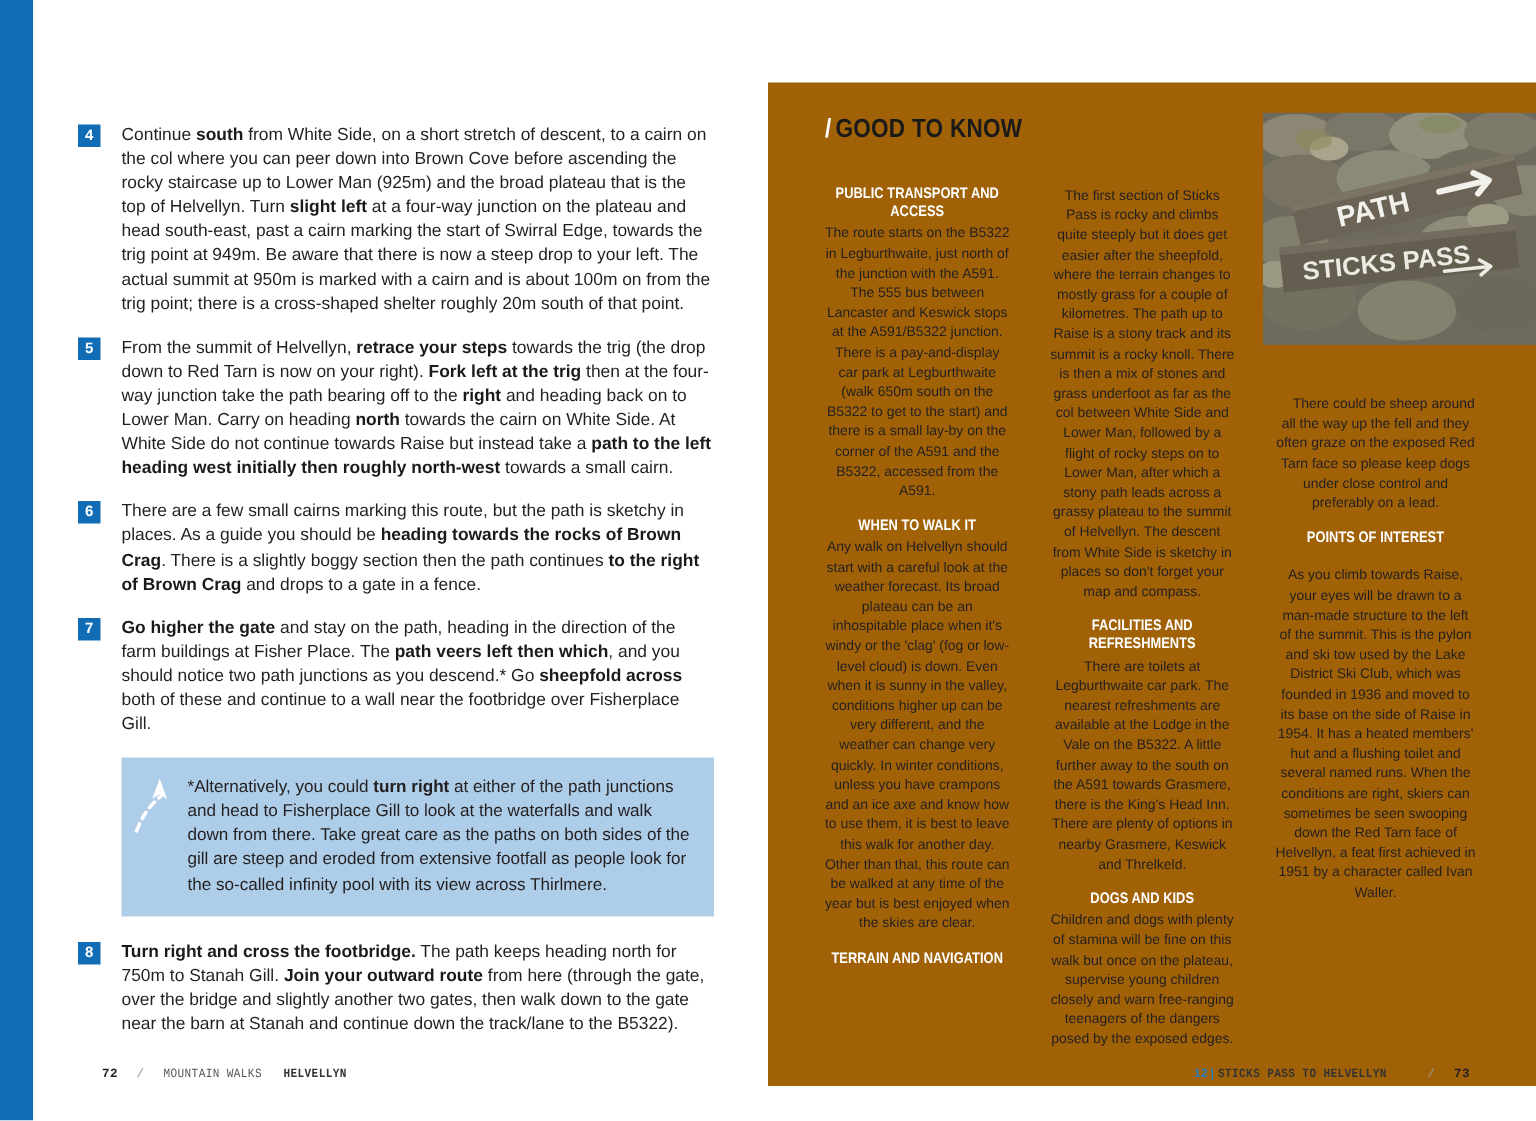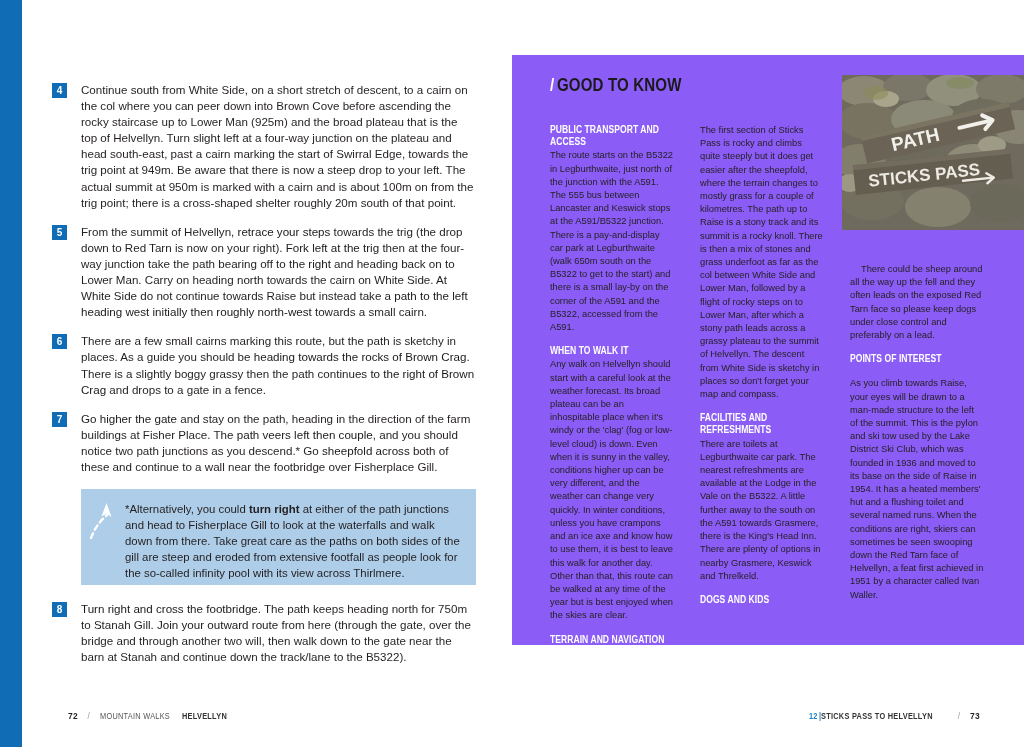--- a/index.html
+++ b/index.html
@@ -59,29 +59,29 @@
     top: 1px;
     width: 15px;
     height: 15px;
     background: #0f6cb5;
     color: #ffffff;
     font-size: 10px;
     font-weight: bold;
     line-height: 15px;
     text-align: center;
   }
-  .step b { font-weight: normal; color: #1a1a1a; }
+  .step b { font-weight: bold; color: #1a1a1a; }
 
   
   .callout {
     position: relative;
     margin: 14px 0 16px 29px;
     width: 395px;
     background: #aecde8;
-    padding: 12px 14px 3px 44px;
+    padding: 12px 14px 13px 44px;
     box-sizing: border-box;
     font-size: 11.4px;
     line-height: 16.1px;
     color: #231f20;
   }
   .callout b { font-weight: bold; }
   .callout-arrow {
     position: absolute;
     left: 8px;
     top: 9px;
@@ -94,22 +94,23 @@
     position: absolute;
     left: 512px; top: 0;
     width: 512px; height: 747px;
   }
 
   #info-panel {
     position: absolute;
     left: 0px;
     top: 55px;
     width: 512px;
-    height: 590px;
-    background: #8b5cf6;
+    height: 669px;
+    background: #a16207;
+    text-align: center;
   }
 
   #panel-title {
     position: absolute;
     left: 38px;
     top: 20px;
     font-size: 17.5px;
     font-weight: bold;
     letter-spacing: 0.2px;
     color: #1a1a1a;
@@ -172,21 +173,21 @@
   .indent { text-indent: 11px; }
 
   
   .footer {
     position: absolute;
     bottom: 26px;
     font-size: 8.4px;
     font-weight: bold;
     letter-spacing: 0.3px;
     color: #333333;
-    font-family: Liberation Sans, sans-serif;
+    font-family: Liberation Mono, monospace;
     white-space: nowrap;
   }
   #footer-left { left: 46px; }
   #footer-right { right: 44px; }
   .footer .pagenum { color: #231f20; font-weight: bold; }
   .footer .sep { color: #9a9a9a; font-weight: normal; margin: 0 7px; }
   .footer .light { font-weight: normal; color: #555; }
   .footer .chapnum { color: #1f7fc4; }
   .footer .thin { display: inline-block; transform: scaleX(0.88); transform-origin: left center; }
 </style>
@@ -206,41 +207,41 @@
         <span class="step-text"><span>Continue </span><b>south</b><span> from White Side, on a short stretch of descent, to a cairn on the col where you can peer down into Brown Cove before ascending the rocky staircase up to Lower Man (925m) and the broad plateau that is the top of Helvellyn. Turn </span><b>slight left</b><span> at a four-way junction on the plateau and head south-east, past a cairn marking the start of Swirral Edge, towards the trig point at 949m. Be aware that there is now a steep drop to your left. The actual summit at 950m is marked with a cairn and is about 100m on from the trig point; there is a cross-shaped shelter roughly 20m south of that point.</span></span>
       </div>
 
       <div class="step">
         <span class="step-num">5</span>
         <span class="step-text"><span>From the summit of Helvellyn, </span><b>retrace your steps</b><span> towards the trig (the drop down to Red Tarn is now on your right). </span><b>Fork left at the trig</b><span> then at the four-way junction take the path bearing off to the </span><b>right</b><span> and heading back on to Lower Man. Carry on heading </span><b>north</b><span> towards the cairn on White Side. At White Side do not continue towards Raise but instead take a </span><b>path to the left heading west initially then roughly north-west</b><span> towards a small cairn.</span></span>
       </div>
 
       <div class="step">
         <span class="step-num">6</span>
-        <span class="step-text"><span>There are a few small cairns marking this route, but the path is sketchy in places. As a guide you should be </span><b>heading towards the rocks of Brown Crag</b><span>. There is a slightly boggy grassy then the path continues </span><b>to the right of Brown Crag</b><span> and drops to a gate in a fence.</span></span>
+        <span class="step-text"><span>There are a few small cairns marking this route, but the path is sketchy in places. As a guide you should be </span><b>heading towards the rocks of Brown Crag</b><span>. There is a slightly boggy section then the path continues </span><b>to the right of Brown Crag</b><span> and drops to a gate in a fence.</span></span>
       </div>
 
       <div class="step">
         <span class="step-num">7</span>
-        <span class="step-text"><b>Go higher the gate</b><span> and stay on the path, heading in the direction of the farm buildings at Fisher Place. The </span><b>path veers left then couple</b><span>, and you should notice two path junctions as you descend.* Go </span><b>sheepfold across</b><span> both of these and continue to a wall near the footbridge over Fisherplace Gill.</span></span>
+        <span class="step-text"><b>Go higher the gate</b><span> and stay on the path, heading in the direction of the farm buildings at Fisher Place. The </span><b>path veers left then which</b><span>, and you should notice two path junctions as you descend.* Go </span><b>sheepfold across</b><span> both of these and continue to a wall near the footbridge over Fisherplace Gill.</span></span>
       </div>
 
       <div class="callout">
         <span class="callout-arrow">
           <svg width="34" height="42" viewBox="0 0 34 42">
             <path d="M2,40 C6,30 10,24 18,17" stroke="#ffffff" stroke-width="2.4" fill="none" stroke-dasharray="5,4" stroke-linecap="round"></path>
             <path d="M17.5,5 L22.5,19 L17.5,15.5 L12.5,18.5 Z" fill="#ffffff"></path>
           </svg>
         </span>
         <span class="callout-text"><span>*Alternatively, you could </span><b>turn right</b><span> at either of the path junctions and head to Fisherplace Gill to look at the waterfalls and walk down from there. Take great care as the paths on both sides of the gill are steep and eroded from extensive footfall as people look for the so-called infinity pool with its view across Thirlmere.</span></span>
       </div>
 
       <div class="step">
         <span class="step-num">8</span>
-        <span class="step-text"><b>Turn right and cross the footbridge.</b><span> The path keeps heading north for 750m to Stanah Gill. </span><b>Join your outward route</b><span> from here (through the gate, over the bridge and through another two will, then walk down to the gate near the barn at Stanah and continue down the track/lane to the B5322).</span></span>
+        <span class="step-text"><b>Turn right and cross the footbridge.</b><span> The path keeps heading north for 750m to Stanah Gill. </span><b>Join your outward route</b><span> from here (through the gate, over the bridge and slightly another two gates, then walk down to the gate near the barn at Stanah and continue down the track/lane to the B5322).</span></span>
       </div>
 
     </div>
 
     <div class="footer" id="footer-left">
       <span class="pagenum">72</span>
       <span class="sep">/</span>
       <span class="light thin">MOUNTAIN WALKS</span><span class="thin">&nbsp;</span><span class="thin">HELVELLYN</span>
     </div>
 
@@ -316,24 +317,25 @@
           <div class="sec-head">TERRAIN AND NAVIGATION</div>
         </div>
 
         <div class="panel-col" id="col2">
           <p class="sec-body">The first section of Sticks Pass is rocky and climbs quite steeply but it does get easier after the sheepfold, where the terrain changes to mostly grass for a couple of kilometres. The path up to Raise is a stony track and its summit is a rocky knoll. There is then a mix of stones and grass underfoot as far as the col between White Side and Lower Man, followed by a flight of rocky steps on to Lower Man, after which a stony path leads across a grassy plateau to the summit of Helvellyn. The descent from White Side is sketchy in places so don't forget your map and compass.</p>
 
           <div class="sec-head">FACILITIES AND REFRESHMENTS</div>
           <p class="sec-body">There are toilets at Legburthwaite car park. The nearest refreshments are available at the Lodge in the Vale on the B5322. A little further away to the south on the A591 towards Grasmere, there is the King's Head Inn. There are plenty of options in nearby Grasmere, Keswick and Threlkeld.</p>
 
           <div class="sec-head">DOGS AND KIDS</div>
+          <p class="sec-body">Children and dogs with plenty of stamina will be fine on this walk but once on the plateau, supervise young children closely and warn free-ranging teenagers of the dangers posed by the exposed edges.</p>
         </div>
 
         <div class="panel-col" id="col3">
-          <p class="sec-body indent">There could be sheep around all the way up the fell and they often leads on the exposed Red Tarn face so please keep dogs under close control and preferably on a lead.</p>
+          <p class="sec-body indent">There could be sheep around all the way up the fell and they often graze on the exposed Red Tarn face so please keep dogs under close control and preferably on a lead.</p>
           <div class="sec-head">POINTS OF INTEREST</div>
           <p class="sec-body last">As you climb towards Raise, your eyes will be drawn to a man-made structure to the left of the summit. This is the pylon and ski tow used by the Lake District Ski Club, which was founded in 1936 and moved to its base on the side of Raise in 1954. It has a heated members' hut and a flushing toilet and several named runs. When the conditions are right, skiers can sometimes be seen swooping down the Red Tarn face of Helvellyn, a feat first achieved in 1951 by a character called Ivan Waller.</p>
         </div>
 
       </div>
     </div>
 
     <div class="footer" id="footer-right">
       <span class="chapnum thin">12</span><span class="chapnum thin">|</span><span class="thin">STICKS PASS TO HELVELLYN</span>
       <span class="sep">/</span>

